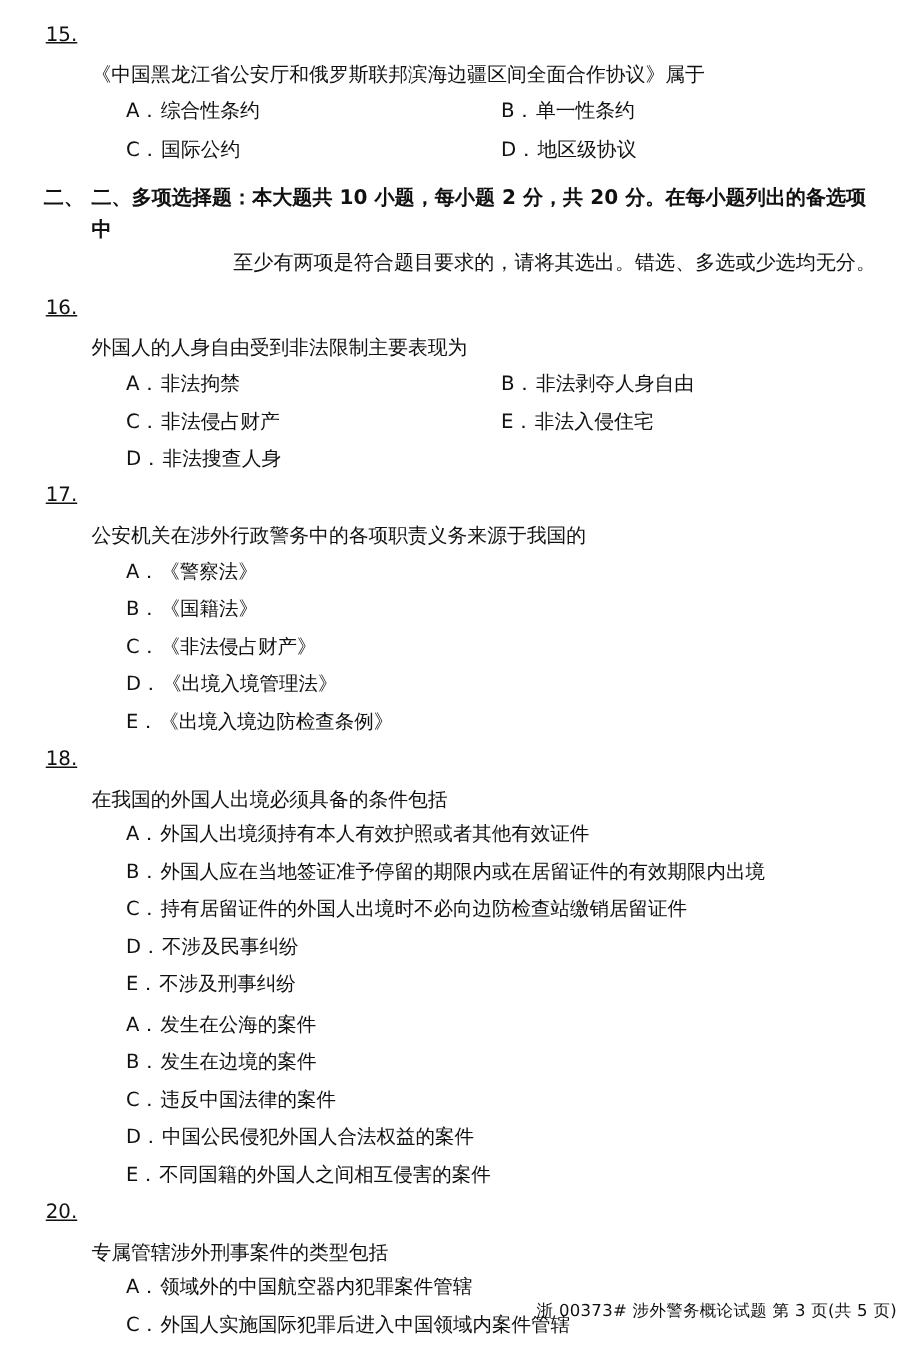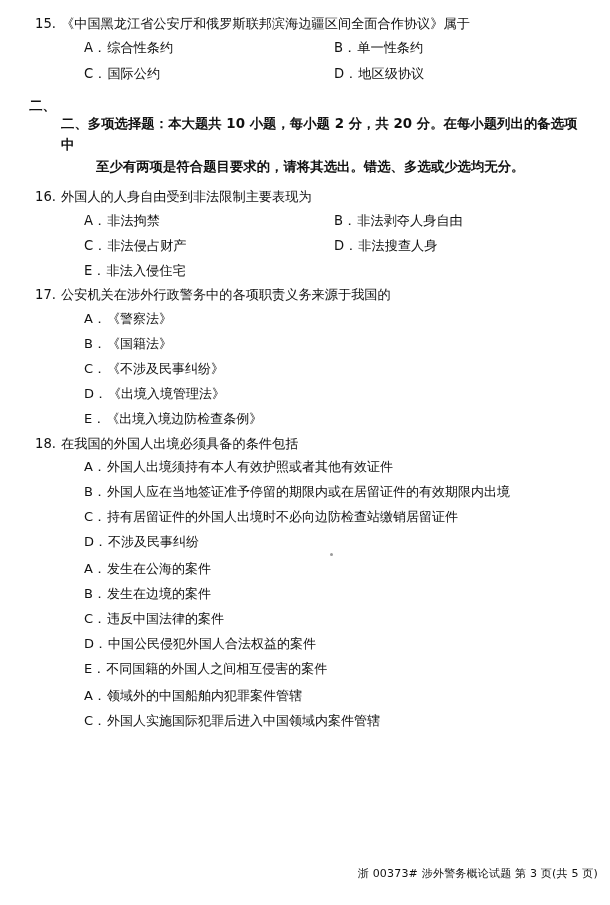--- a/index.html
+++ b/index.html
@@ -28,26 +28,28 @@
   .q-line {
     display: flex;
     align-items: flex-start;
     font-size: 13.2px;
     line-height: 1.55;
     margin-bottom: 1px;
   }
   .q-num {
     flex: 0 0 auto;
     width: 30px;
-    text-align: right;
+    text-align: center;
     padding-right: 5px;
     letter-spacing: 0;
+    text-decoration: underline;
   }
   .q-text {
     flex: 1 1 auto;
+    margin-top: 27px;
   }
   .opts-2col {
     display: flex;
     flex-wrap: wrap;
     padding-left: 58px;
   }
   .opts-2col .opt {
     width: 50%;
     box-sizing: border-box;
     font-size: 13.2px;
@@ -73,25 +75,25 @@
     margin: 9px 0 9px 0;
   }
   .section-head .sh-num {
     flex: 0 0 auto;
     width: 30px;
     text-align: right;
     padding-right: 5px;
   }
   .section-head .sh-body {
     flex: 1 1 auto;
-    margin-top: 18px;
   }
   .section-head .sh-line2 {
     padding-left: 35px;
-    font-weight: bold;
+    font-weight: normal;
+    text-align: right;
   }
   .footer {
     position: absolute;
     left: 0;
     right: 12px;
     bottom: 24px;
     text-align: right;
     font-size: 11px;
     letter-spacing: 0.2px;
   }
@@ -148,42 +150,42 @@
       <div class="opt">
         <span class="lbl">A．</span><span>非法拘禁</span>
       </div>
       <div class="opt">
         <span class="lbl">B．</span><span>非法剥夺人身自由</span>
       </div>
       <div class="opt">
         <span class="lbl">C．</span><span>非法侵占财产</span>
       </div>
       <div class="opt">
+        <span class="lbl">E．</span><span>非法入侵住宅</span>
+      </div>
+      <div class="opt">
         <span class="lbl">D．</span><span>非法搜查人身</span>
-      </div>
-      <div class="opt">
-        <span class="lbl">E．</span><span>非法入侵住宅</span>
       </div>
     </div>
   </div>
 
   <div class="q-block">
     <div class="q-line">
       <span class="q-num">17.</span>
       <span class="q-text">公安机关在涉外行政警务中的各项职责义务来源于我国的</span>
     </div>
     <div class="opts-1col">
       <div class="opt">
         <span class="lbl">A．</span><span>《警察法》</span>
       </div>
       <div class="opt">
         <span class="lbl">B．</span><span>《国籍法》</span>
       </div>
       <div class="opt">
-        <span class="lbl">C．</span><span>《不涉及民事纠纷》</span>
+        <span class="lbl">C．</span><span>《非法侵占财产》</span>
       </div>
       <div class="opt">
         <span class="lbl">D．</span><span>《出境入境管理法》</span>
       </div>
       <div class="opt">
         <span class="lbl">E．</span><span>《出境入境边防检查条例》</span>
       </div>
     </div>
   </div>
 
@@ -198,20 +200,23 @@
       </div>
       <div class="opt">
         <span class="lbl">B．</span><span>外国人应在当地签证准予停留的期限内或在居留证件的有效期限内出境</span>
       </div>
       <div class="opt">
         <span class="lbl">C．</span><span>持有居留证件的外国人出境时不必向边防检查站缴销居留证件</span>
       </div>
       <div class="opt">
         <span class="lbl">D．</span><span>不涉及民事纠纷</span>
       </div>
+      <div class="opt">
+        <span class="lbl">E．</span><span>不涉及刑事纠纷</span>
+      </div>
     </div>
   </div>
 
   <div class="q-block">
     <div class="opts-1col">
       <div class="opt">
         <span class="lbl">A．</span><span>发生在公海的案件</span>
       </div>
       <div class="opt">
         <span class="lbl">B．</span><span>发生在边境的案件</span>
@@ -222,23 +227,27 @@
       <div class="opt">
         <span class="lbl">D．</span><span>中国公民侵犯外国人合法权益的案件</span>
       </div>
       <div class="opt">
         <span class="lbl">E．</span><span>不同国籍的外国人之间相互侵害的案件</span>
       </div>
     </div>
   </div>
 
   <div class="q-block">
-    <div class="opts-1col">
-      <div class="opt">
-        <span class="lbl">A．</span><span>领域外的中国船舶内犯罪案件管辖</span>
+    <div class="q-line">
+      <span class="q-num">20.</span>
+      <span class="q-text">专属管辖涉外刑事案件的类型包括</span>
+    </div>
+    <div class="opts-1col">
+      <div class="opt">
+        <span class="lbl">A．</span><span>领域外的中国航空器内犯罪案件管辖</span>
       </div>
       <div class="opt">
         <span class="lbl">C．</span><span>外国人实施国际犯罪后进入中国领域内案件管辖</span>
       </div>
     </div>
   </div>
 
   <div class="dot-artifact"></div>
 
   <div class="footer">浙 00373# 涉外警务概论试题 第 3 页(共 5 页)</div>

